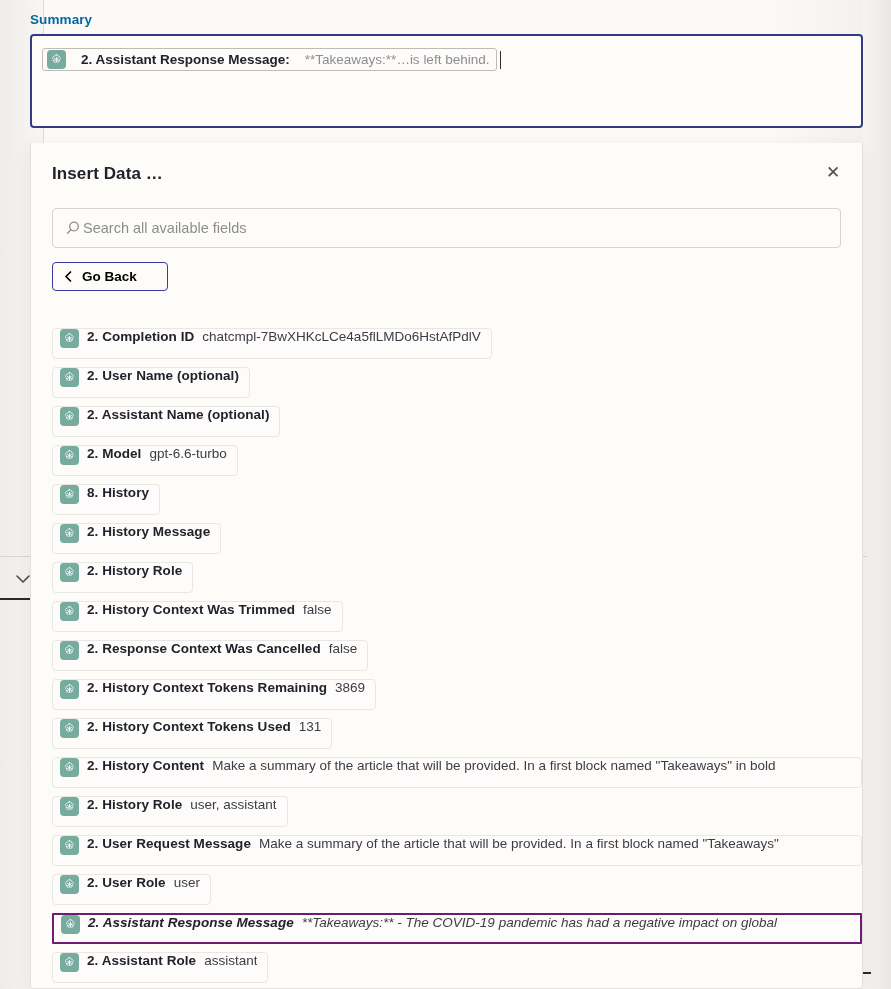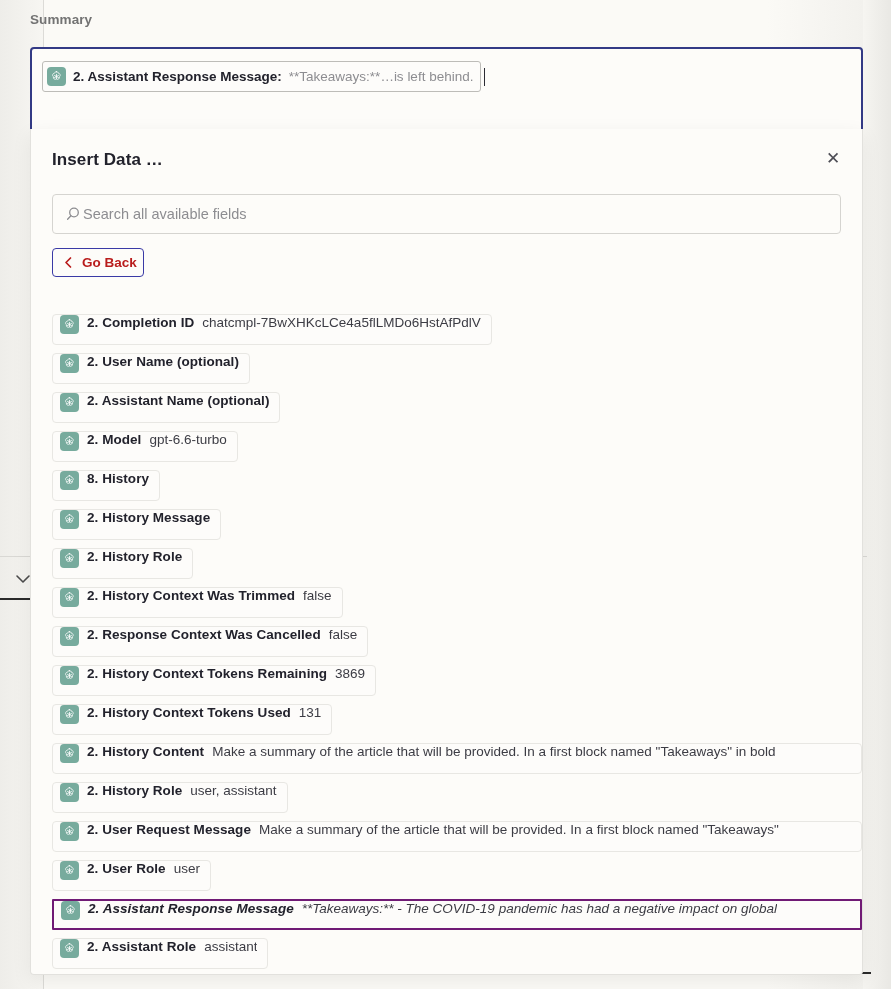--- a/index.html
+++ b/index.html
@@ -94,37 +94,37 @@
 
   
   .summary-wrap {
     position: absolute;
     left: 30px; top: 12px;
     width: 833px;
   }
   .summary-label {
     font-size: 13.5px;
     font-weight: bold;
-    color: #737373;
+    color: #0369a1;
     letter-spacing: .1px;
-    margin-bottom: 20px;
+    margin-bottom: 7px;
   }
   .summary-box {
     position: relative;
     height: 94px;
     background: #fdfcf9;
     border: 2px solid #333a85;
     border-radius: 4px;
     padding: 12px 10px;
   }
   .token-pill {
     display: inline-flex;
     align-items: center;
-    gap: 7px;
-    height: 31px;
+    gap: 15px;
+    height: 23px;
     padding: 0 7px 0 4px;
     background: #fdfcfa;
     border: 1px solid #bdbcb8;
     border-radius: 3px;
     max-width: 470px;
     overflow: hidden;
     white-space: nowrap;
     vertical-align: middle;
   }
   .token-pill .pill-label {
@@ -153,21 +153,21 @@
     flex: 0 0 19px;
     display: inline-flex;
     align-items: center;
     justify-content: center;
   }
   .gpt-icon svg { display: block; }
 
   
   .modal {
     position: absolute;
-    left: 30px; top: 129px;
+    left: 30px; top: 143px;
     width: 833px; height: 846px;
     background: #fdfcf9;
     border: 1px solid #e2e1dd;
     border-top: none;
     border-radius: 0 0 4px 4px;
     box-shadow: 0 6px 20px rgba(0,0,0,.07);
     overflow: hidden;
   }
 
   .modal-head {
@@ -215,25 +215,25 @@
     color: #2b2b33;
   }
   .search-input::placeholder { color: #8d8d91; }
 
   .goback-row { padding: 14px 21px 0 21px; }
   .goback-btn {
     display: inline-flex;
     align-items: center;
     gap: 8px;
     height: 29px;
-    padding: 0 6px 0 10px;
+    padding: 0 30px 0 10px;
     background: #fdfcf9;
     border: 1px solid #3a3aa6;
     border-radius: 4px;
-    color: #b91c1c;
+    color: #000000;
     font-family: "Liberation Sans", sans-serif;
     font-size: 13.5px;
     font-weight: bold;
     cursor: pointer;
   }
   .goback-btn .chev { display: flex; }
 
   
   .field-list {
     position: absolute;

